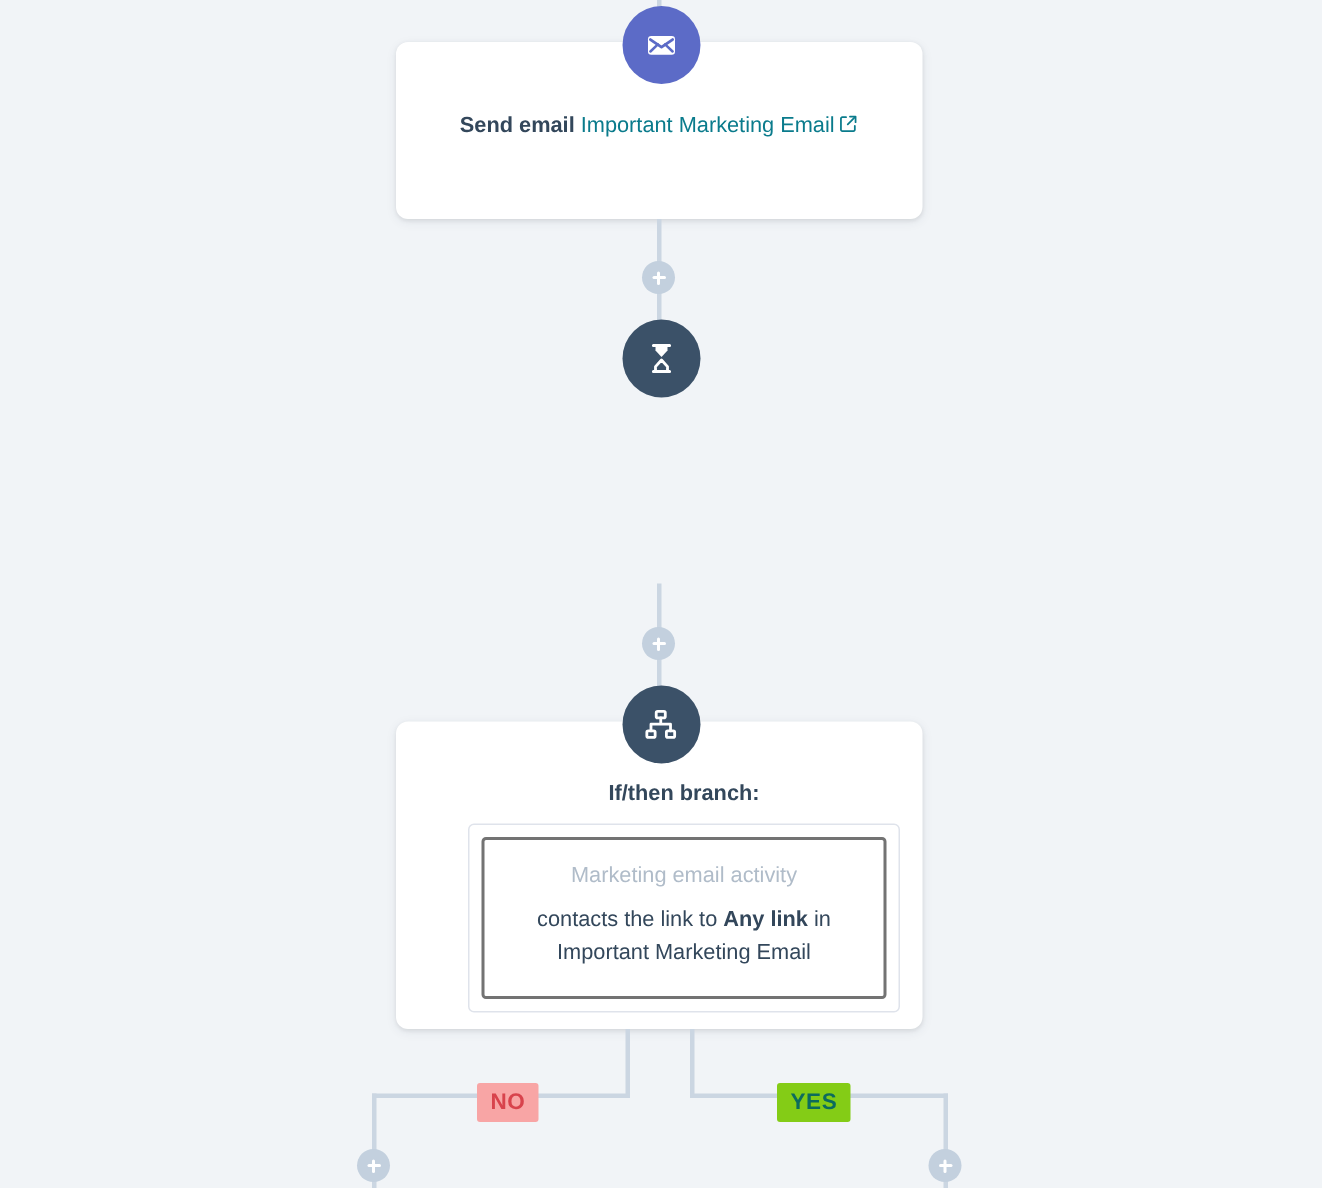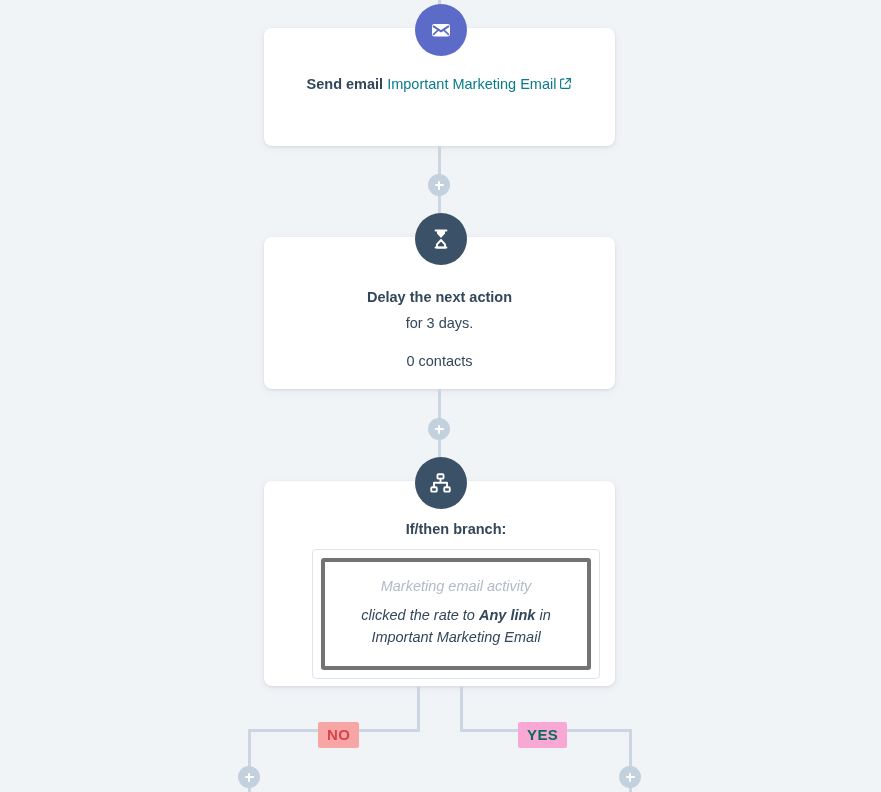--- a/index.html
+++ b/index.html
@@ -124,24 +124,23 @@
     font-size: 14.5px;
     margin-bottom: 12px;
   }
   .cond-outer {
     margin: 0 15px 0 15px;
     border: 1px solid #dfe3eb;
     border-radius: 4px;
     padding: 8px;
   }
   .cond-inner {
-    border: 4px solid #737373;
+    border: 2px solid #737373;
     border-radius: 3px;
     padding: 16px 14px 18px 14px;
-    font-style: italic;
   }
   .cond-label {
     color: #b0bcc9;
     font-size: 14.5px;
     margin-bottom: 10px;
   }
   .cond-text {
     font-size: 14.5px;
     line-height: 22px;
   }
@@ -155,21 +154,21 @@
     letter-spacing: 0.4px;
     padding: 4px 9px 5px 9px;
     border-radius: 2px;
     z-index: 4;
   }
   #badge-no {
     background: #f8a5a5;
     color: #d8434c;
   }
   #badge-yes {
-    background: #f9a8d4;
+    background: #84cc16;
     color: #0c6b5d;
   }
 </style>
 </head>
 <body>
 
 <div class="canvas">
 
   <div class="line-v" style="left:438px; top:0px; height:30px;"></div>
 
@@ -197,45 +196,40 @@
   <div class="plus" style="left:428px; top:174px;"></div>
 
   <div class="node-icon" id="icon-delay" style="top:213px; background:#3b5168;">
     <svg width="24" height="24" viewBox="0 0 24 24" aria-hidden="true">
       <path d="M6.6 3.4 H17.4 M6.6 20.6 H17.4" stroke="#ffffff" stroke-width="2" stroke-linecap="round"></path>
       <path d="M8 3.4 V6.6 L12 11 L16 6.6 V3.4 Z" fill="#ffffff"></path>
       <path d="M8 20.6 V17.4 L12 13 L16 17.4 V20.6 Z" fill="none" stroke="#ffffff" stroke-width="1.9" stroke-linejoin="round"></path>
     </svg>
   </div>
 
-  <div class="card" id="card-delay">
-    <div class="delay-title">Delay the next action</div>
-    <div class="delay-sub">for 3 days.</div>
-    <div class="delay-count">0 contacts</div>
-  </div>
 
   <div class="line-v" style="left:438px; top:389px; height:93px;"></div>
   <div class="plus" style="left:428px; top:418px;"></div>
 
   <div class="node-icon" id="icon-branch" style="top:457px; background:#3b5168;">
     <svg width="25" height="25" viewBox="0 0 24 24" aria-hidden="true">
       <rect x="9.1" y="3.1" width="5.8" height="4.2" rx="0.9" fill="none" stroke="#ffffff" stroke-width="1.8"></rect>
       <rect x="3.1" y="15.6" width="5.3" height="4.2" rx="0.9" fill="none" stroke="#ffffff" stroke-width="1.8"></rect>
       <rect x="15.6" y="15.6" width="5.3" height="4.2" rx="0.9" fill="none" stroke="#ffffff" stroke-width="1.8"></rect>
       <path d="M12 7.3 V11.3 M5.75 15.6 V11.3 H18.25 V15.6" fill="none" stroke="#ffffff" stroke-width="1.8" stroke-linecap="round" stroke-linejoin="round"></path>
     </svg>
   </div>
 
   <div class="card" id="card-branch">
     <div class="branch-title">If/then branch:</div>
     <div class="cond-outer">
       <div class="cond-inner">
         <div class="cond-label">Marketing email activity</div>
         <div class="cond-text">
-          <span>clicked the rate to</span>
+          <span>contacts the link to</span>
           <span class="bold">Any link</span>
           <span>in</span>
           <span>Important Marketing Email</span>
         </div>
       </div>
     </div>
   </div>
 
   <div class="line-v" style="left:417px; top:686px; height:45px;"></div>
   <div class="line-v" style="left:460px; top:686px; height:45px;"></div>

